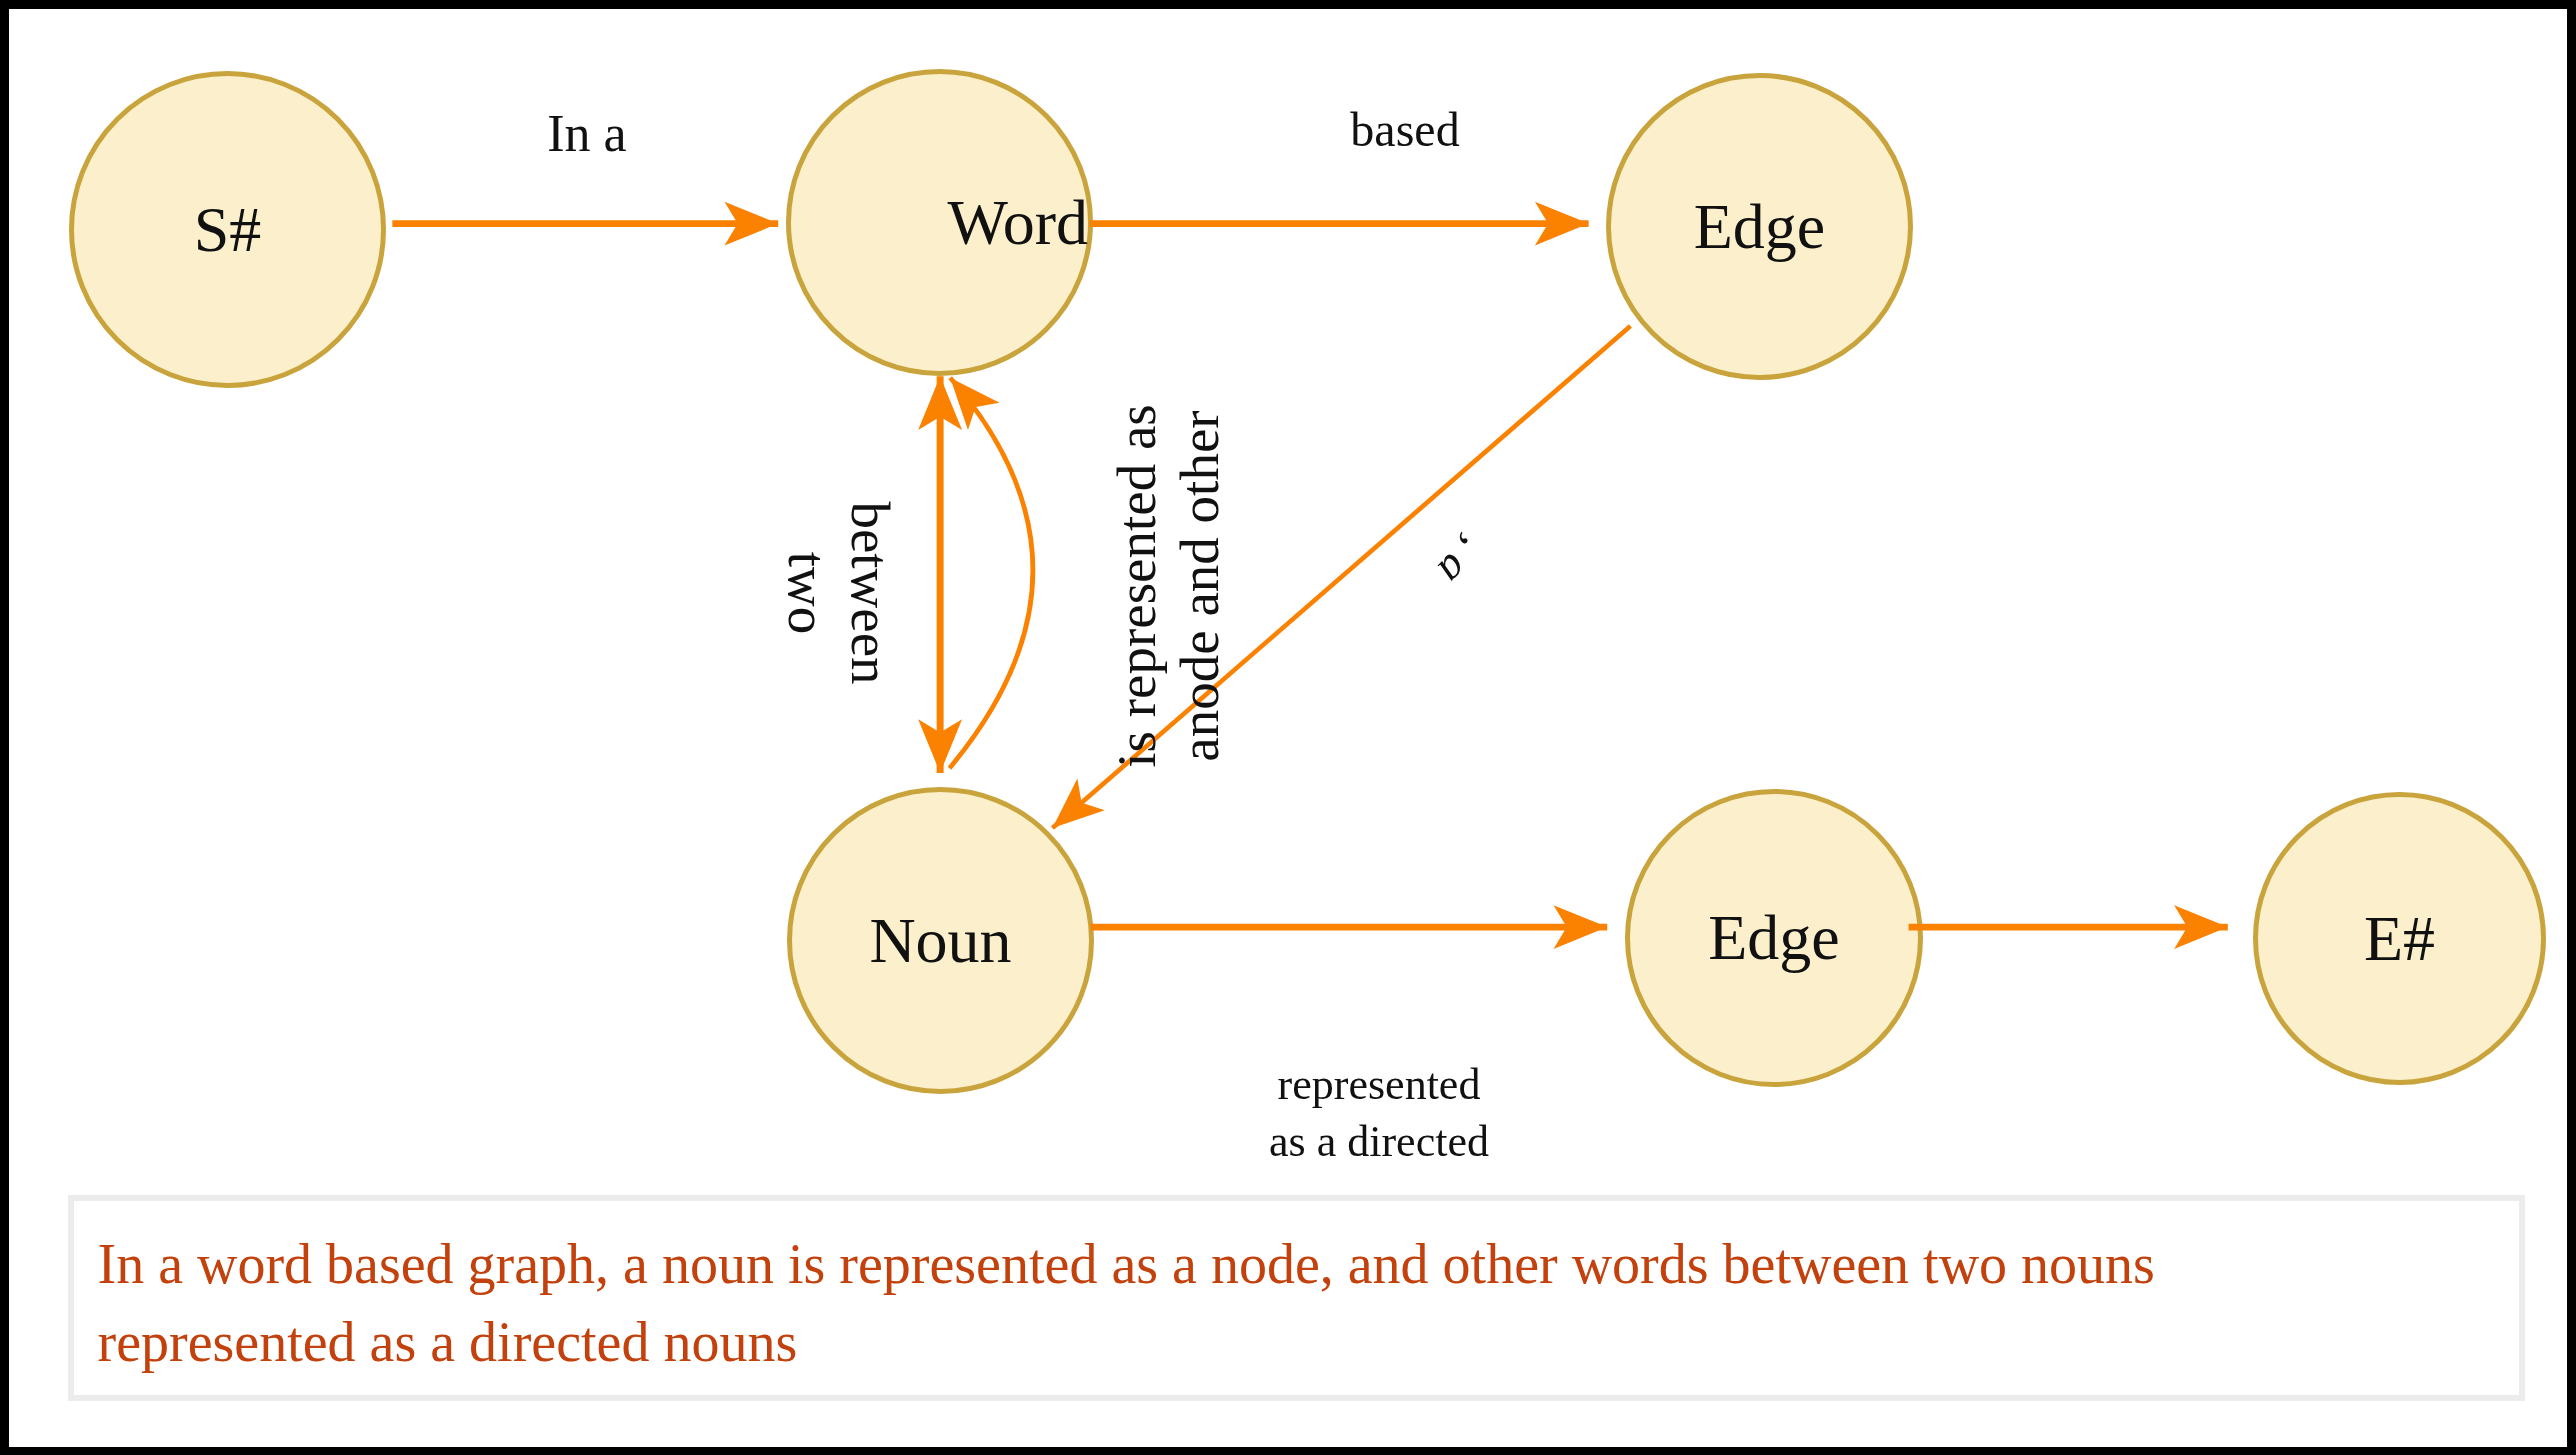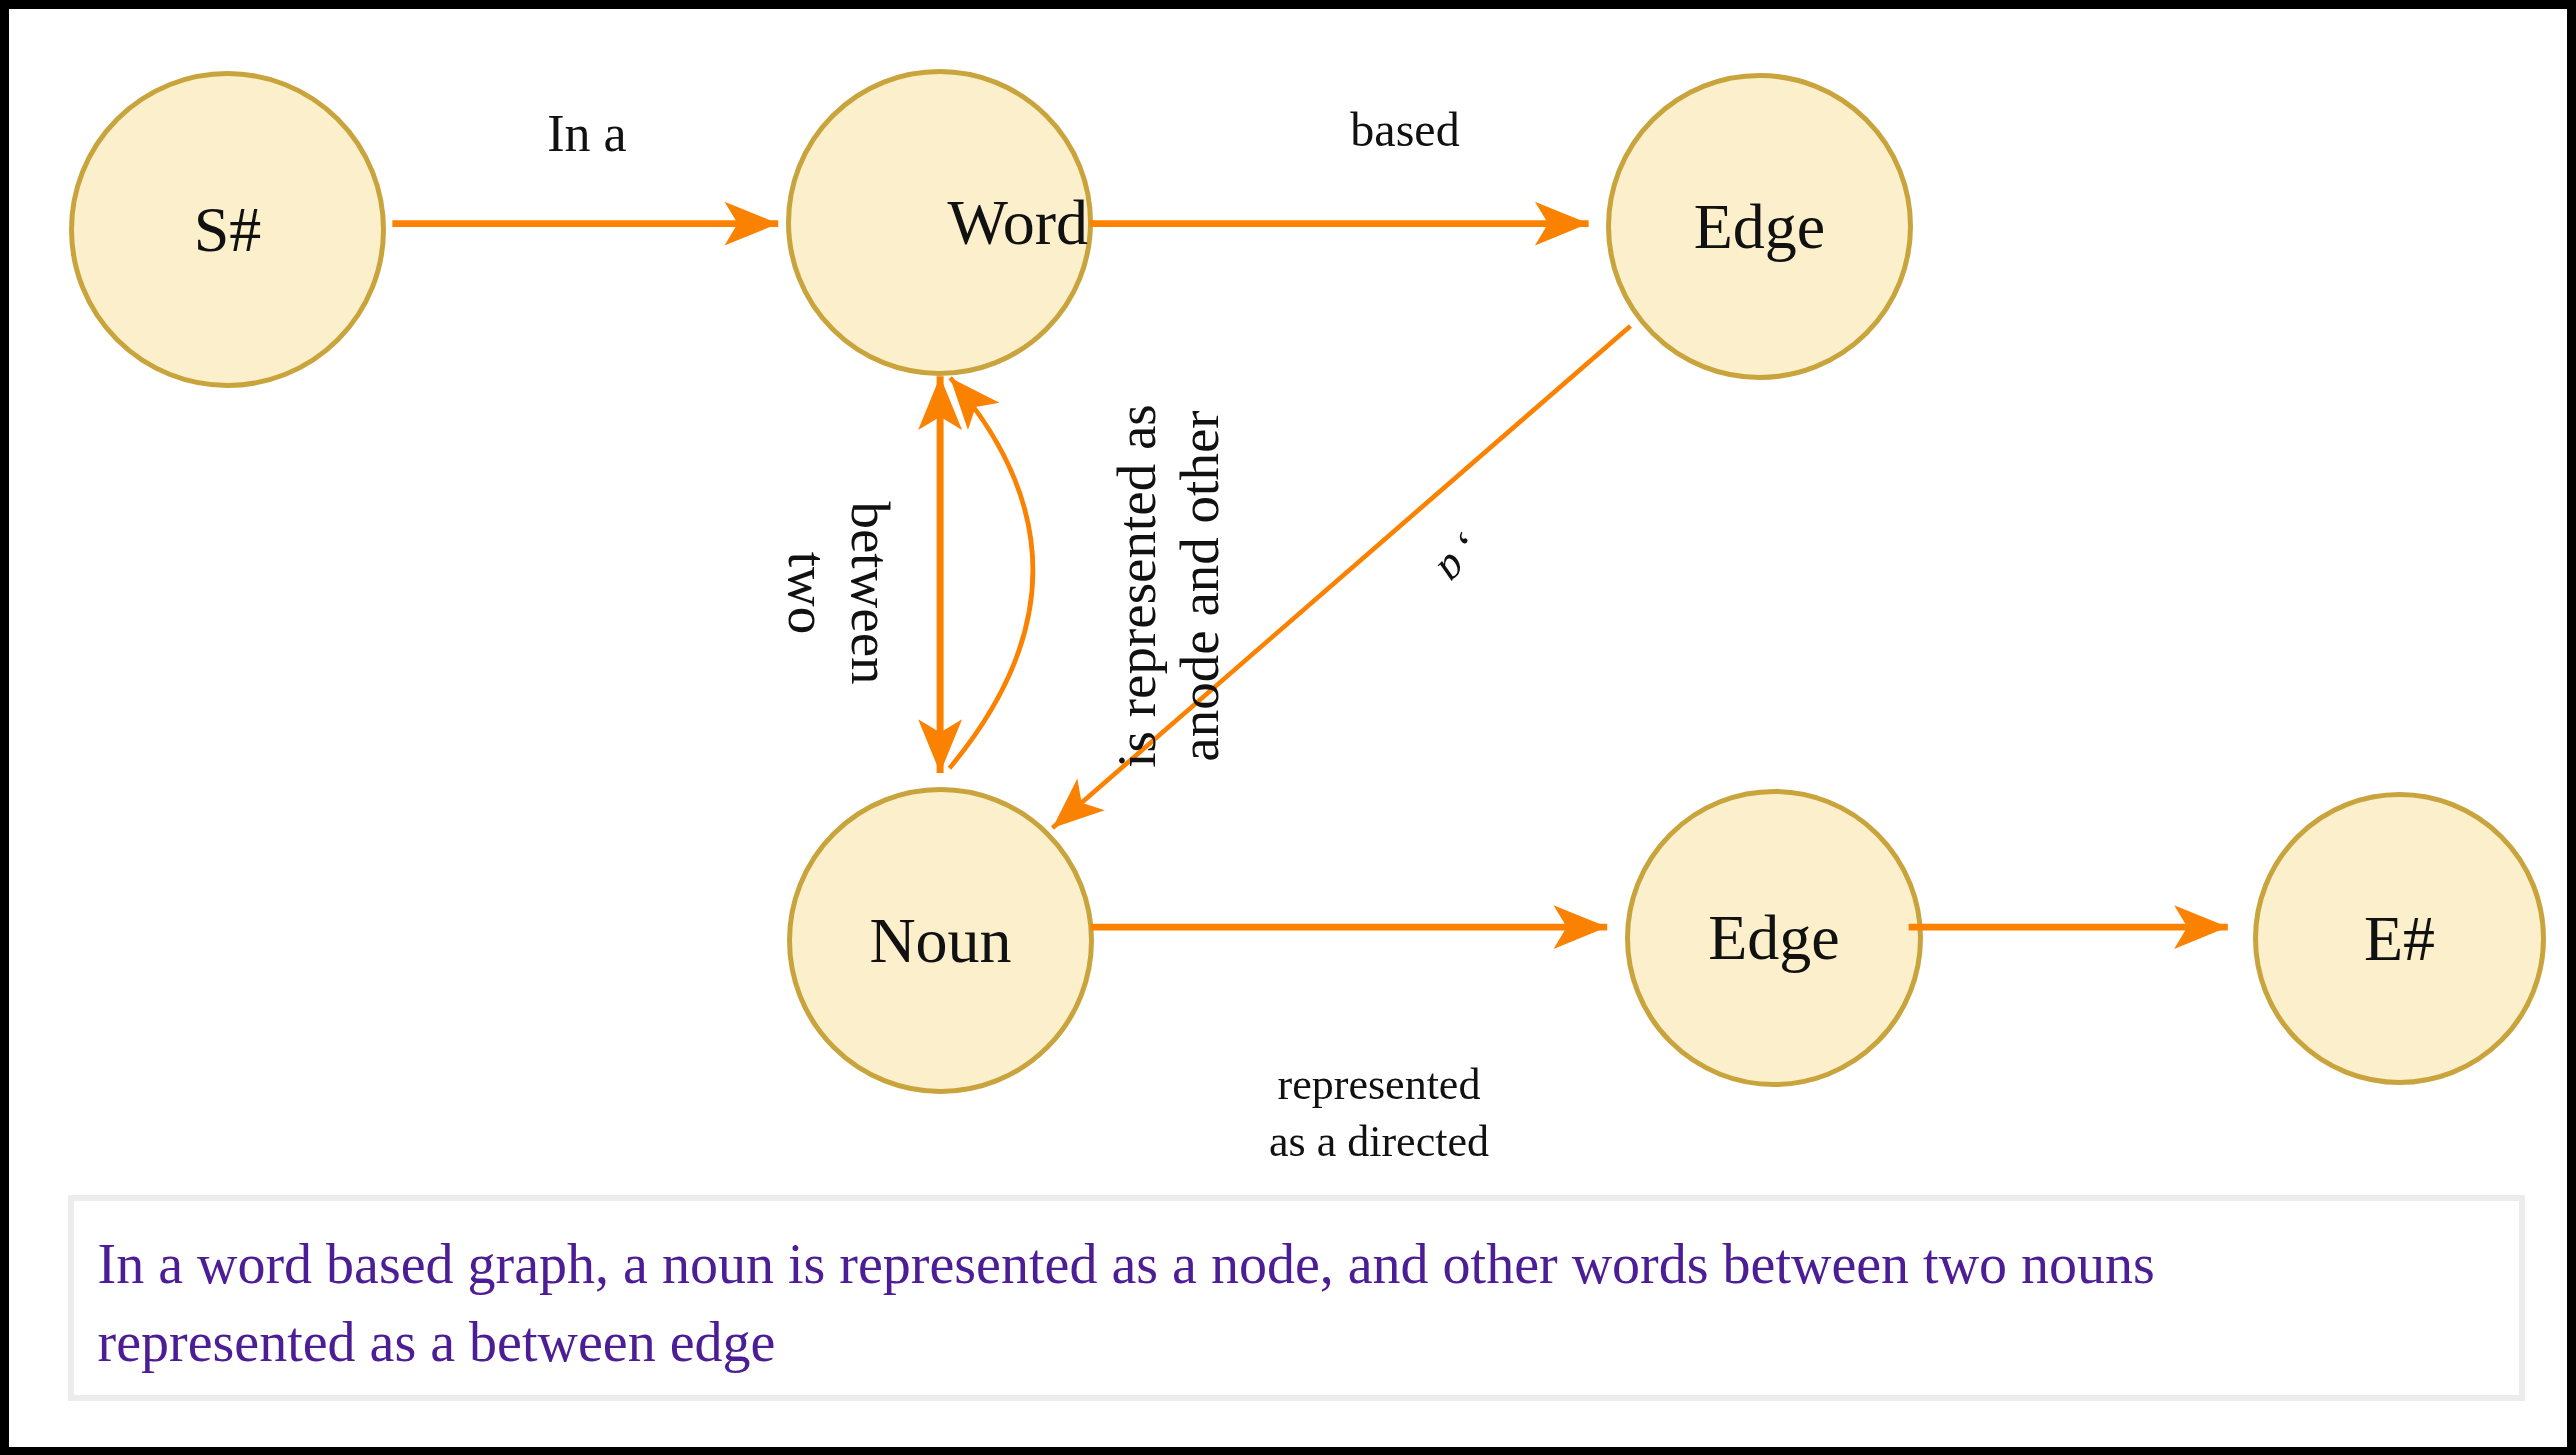--- a/index.html
+++ b/index.html
@@ -54,21 +54,21 @@
   .summary{
     position:absolute;left:59px;top:1186px;
     width:2457px;height:206px;
     box-sizing:border-box;
     border:6.3px solid #ECECEC;
     background:#ffffff;
     padding:23.5px 23.5px 0 23.5px;
     font-size:56px;
     line-height:78px;
     z-index:1;
-    color:#4c1d95;
+    color:#c2410c;
   }
 </style>
 </head>
 <body>
 
 <div class="page">
 
   <div class="node" id="node-s">
     <span>S#</span>
   </div>
@@ -122,17 +122,17 @@
 
   <div class="lbl" id="lbl-comma-a">, a</div>
 
   <div class="lbl" id="lbl-directed">
     <div>represented</div>
     <div>as a directed</div>
   </div>
 
   <div class="summary">
     <div>In a word based graph, a noun is represented as a node, and other words between two nouns</div>
-    <div>represented as a between edge</div>
+    <div>represented as a directed nouns</div>
   </div>
 
 </div>
 
 
 </body></html>

